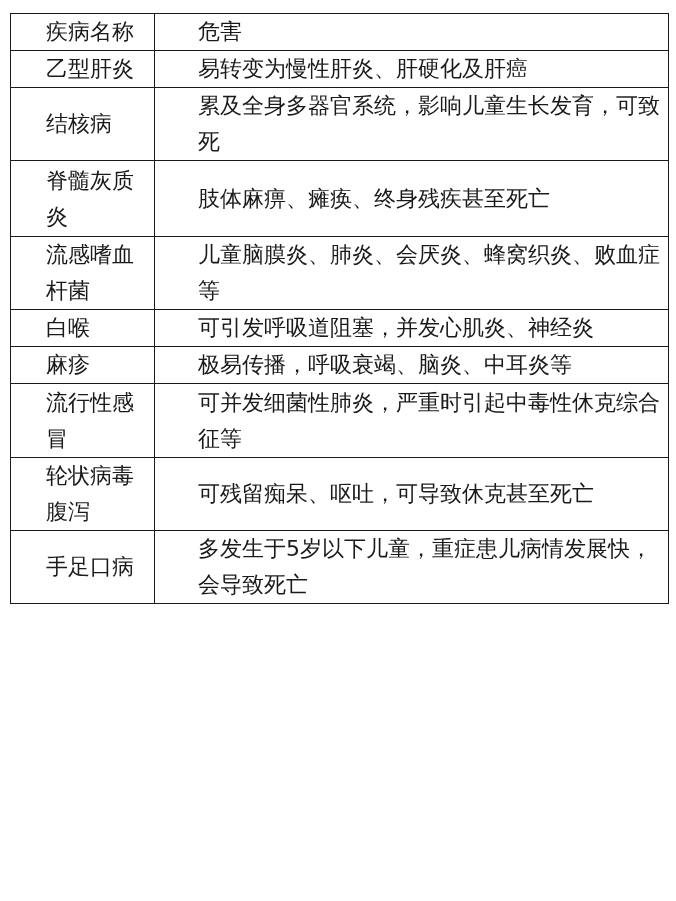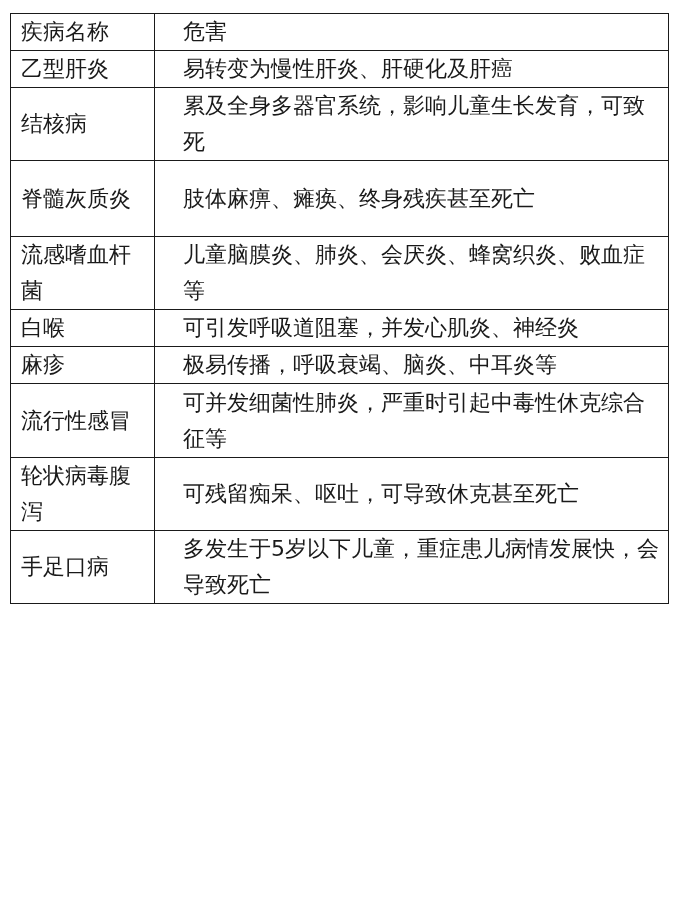--- a/index.html
+++ b/index.html
@@ -30,26 +30,27 @@
     font-size: 22px;
     line-height: 36px;
     letter-spacing: 0px;
   }
   .tbl td.name {
     width: 129px;
     padding-left: 10px;
     padding-right: 4px;
   }
   .tbl td.harm {
-    padding-left: 28px;
+    padding-left: 18px;
     padding-right: 8px;
   }
   .cell-text {
     display: block;
     word-break: break-all;
+    margin-left: 25px;
   }
 </style>
 </head>
 <body>
 
 <table class="tbl">
   <tbody>
     <tr style="height:37px">
       <td class="name">
           <span class="cell-text">疾病名称</span>

